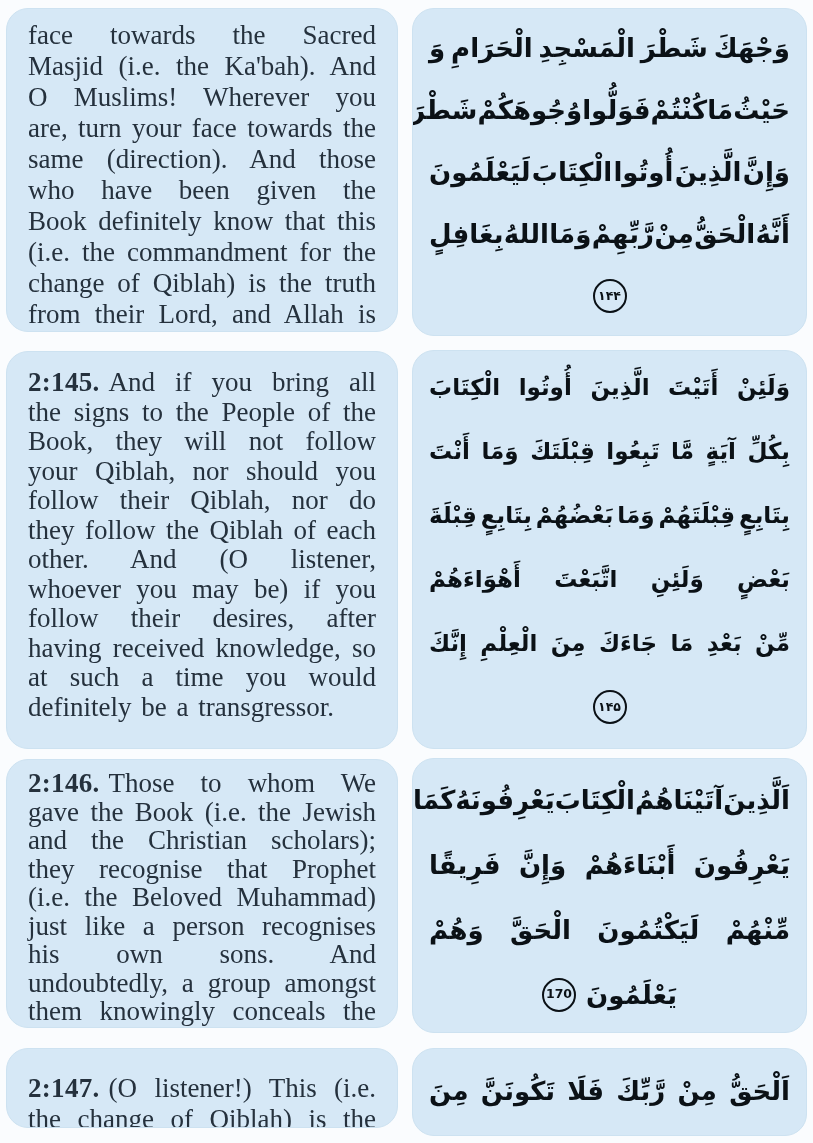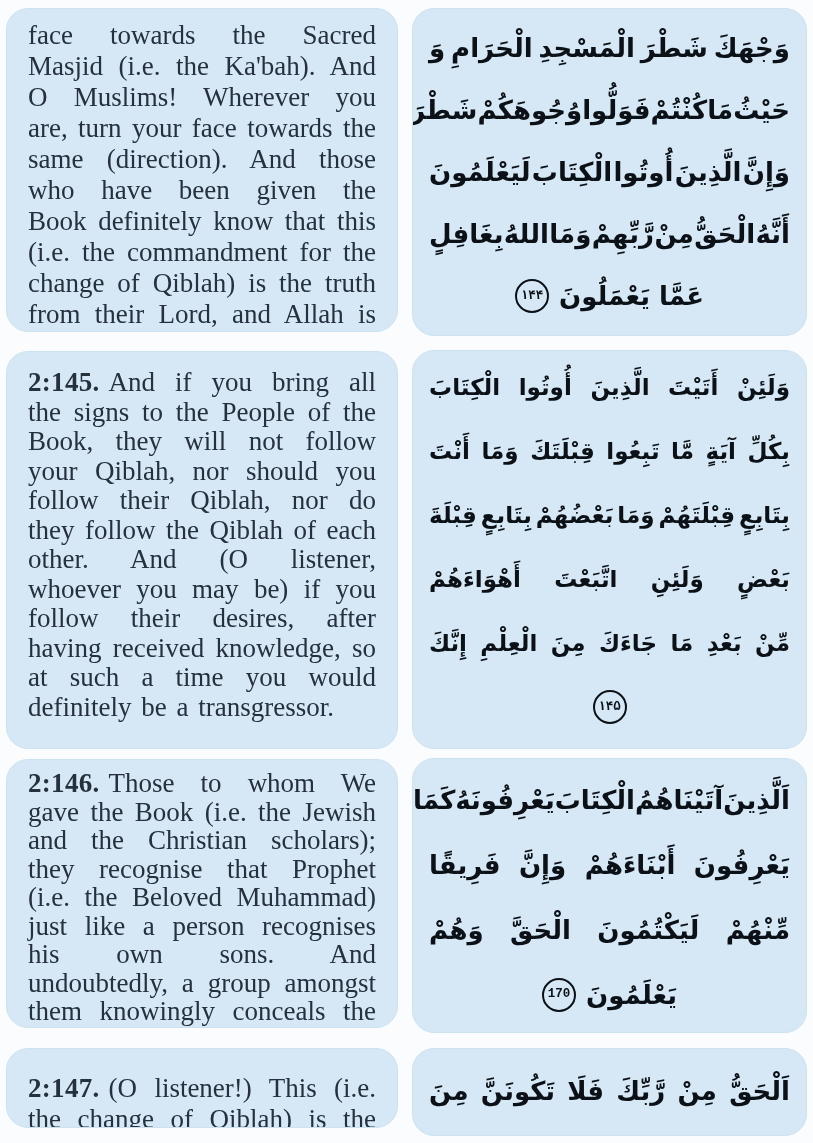--- a/index.html
+++ b/index.html
@@ -33,21 +33,21 @@
       font-weight:bold;color:var(--ar-text);}
   .ar-line{display:flex;justify-content:space-between;align-items:center;white-space:nowrap;}
   .ar-line.center{justify-content:center;gap:10px;}
   .p-r1 .ar{font-size:26px;}  .p-r1 .ar-line{height:62px;}
   .p-r2 .ar{font-size:23px;padding-top:4px;} .p-r2 .ar-line{height:64px;}
   .p-r3 .ar{font-size:26px;}  .p-r3 .ar-line{height:65px;}
   .p-r4 .ar{font-size:26px;padding-top:0;} .p-r4 .ar-line{height:84px;}
 
   .medallion{flex:0 0 auto;display:inline-flex;align-items:center;justify-content:center;
       width:30px;height:30px;border:2px solid currentColor;border-radius:50%;
-      font-size:12.5px;line-height:1;font-weight:bold;font-family:Liberation Mono, monospace;}
+      font-size:12.5px;line-height:1;font-weight:bold;}
 </style>
 </head>
 <body>
 
 <div class="page">
 
   <div class="panel p-l1">
     <p class="en"><span>face towards the Sacred Masjid (i.e. the Ka'bah). And O Muslims! Wherever you are, turn your face towards the same (direction). And those who have been given the Book definitely know that this (i.e. the commandment for the change of Qiblah) is the truth from their Lord, and Allah is not unaware of their (evil) deeds.</span></p>
   </div>
   <div class="panel p-r1">
@@ -77,21 +77,20 @@
       <div class="ar-line stretch">
           <span>أَنَّهُ</span>
           <span>الْحَقُّ</span>
           <span>مِنْ</span>
           <span>رَّبِّهِمْ</span>
           <span>وَمَا</span>
           <span>اللهُ</span>
           <span>بِغَافِلٍ</span>
         </div>
       <div class="ar-line center">
-        <span>عَمَّا يَعْمَلُونَ</span>
         <span class="medallion">
             <span>۱۴۴</span>
           </span>
       </div>
     </div>
   </div>
 
   <div class="panel p-l2">
     <p class="en"><b class="ref">2:145.</b><span>And if you bring all the signs to the People of the Book, they will not follow your Qiblah, nor should you follow their Qiblah, nor do they follow the Qiblah of each other. And (O listener, whoever you may be) if you follow their desires, after having received knowledge, so at such a time you would definitely be a transgressor.</span></p>
   </div>

